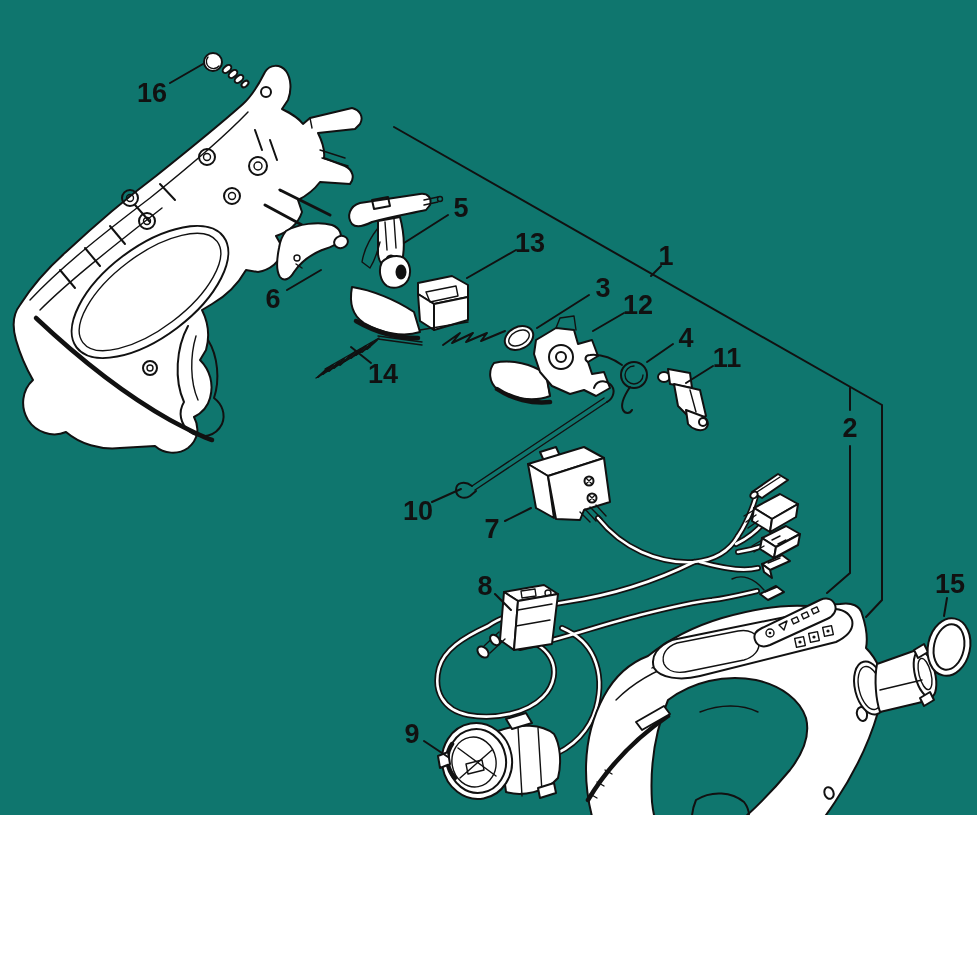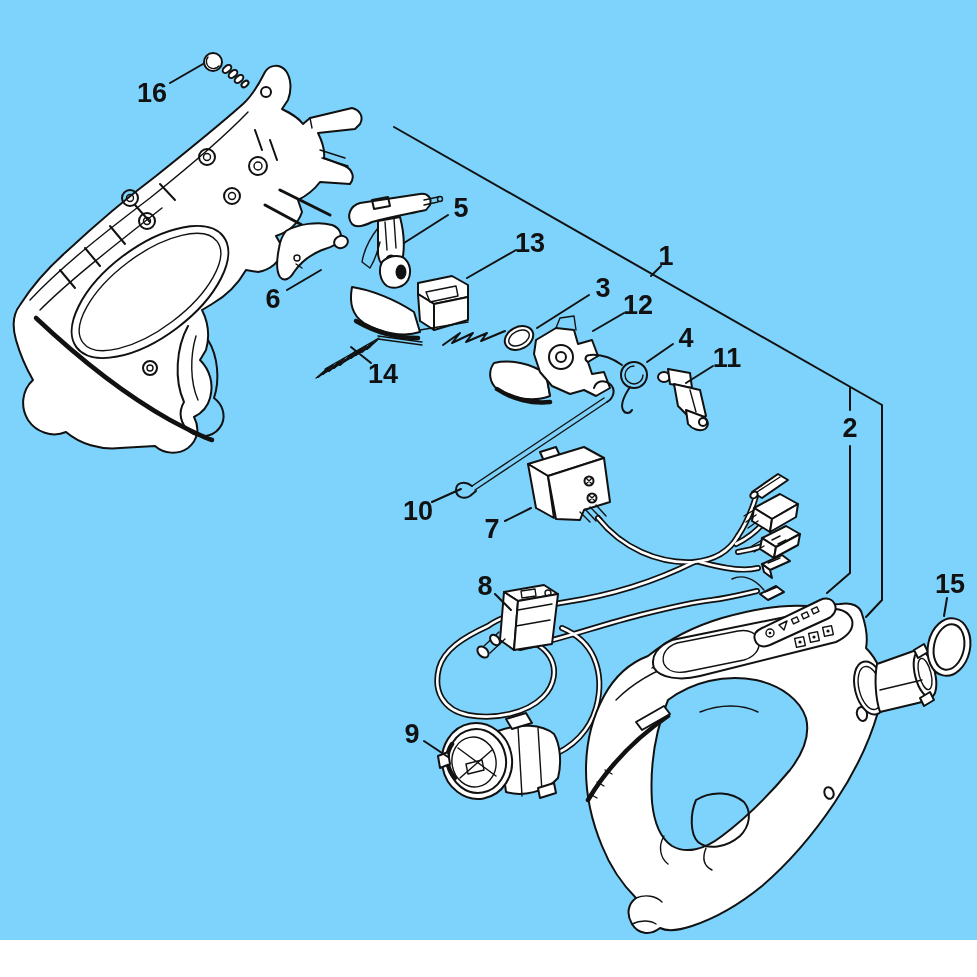--- a/index.html
+++ b/index.html
@@ -1,16 +1,16 @@
 <!DOCTYPE html>
 <html><head>
 <meta charset="utf-8">
 <style>
   html,body{margin:0;padding:0;background:#fff;}
-  .stage{position:relative;width:977px;height:940px;background:#7dd3fc;overflow:hidden;}
+  .stage{position:relative;width:977px;height:815px;background:#0f766e;overflow:hidden;}
   .stage svg{position:absolute;left:0;top:0;}
   #art *{stroke:#111;stroke-width:2;fill:none;stroke-linecap:round;stroke-linejoin:round;}
   #art .fw{fill:#ffffff;}
   #art .dk{fill:#111;stroke:none;}
   #art .t1{stroke-width:1.4;}
   #art .t3{stroke-width:3;}
   #art .t4{stroke-width:4.5;}
   #art .cable{stroke-width:6;}
   #art .cablecore{stroke:#fff;stroke-width:2.6;}
   #callouts polyline{stroke:#111;stroke-width:2;fill:none;stroke-linecap:round;}

